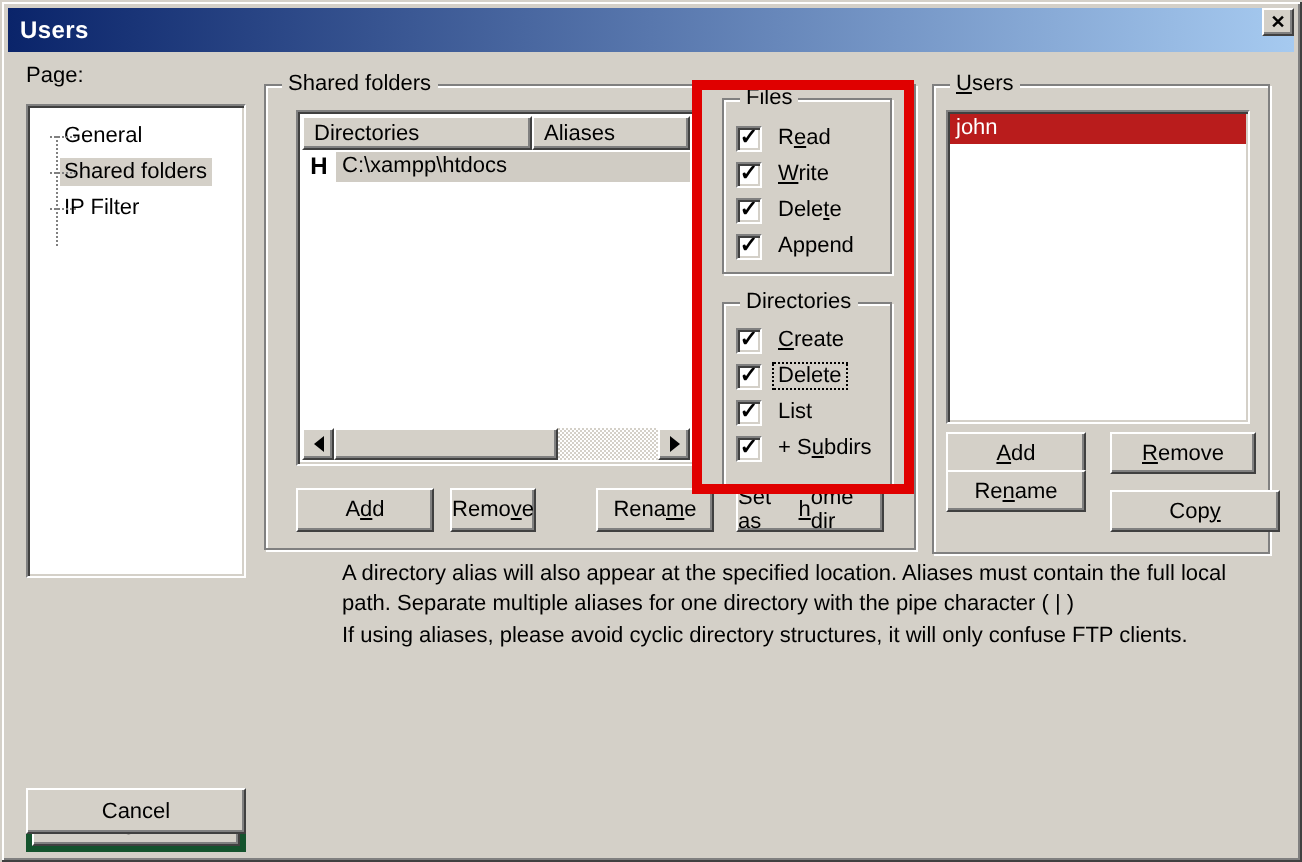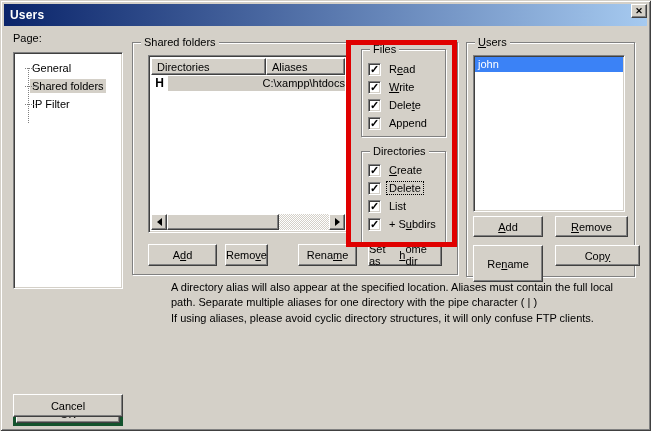--- a/index.html
+++ b/index.html
@@ -64,21 +64,21 @@
   .lv-header{position:absolute;left:2px;top:2px;right:2px;height:17px;display:flex;}
   .lv-h{
     background:#d4d0c8;border:1px solid;border-color:#ffffff #404040 #404040 #ffffff;
     box-shadow:inset -1px -1px 0 #808080;
     display:flex;align-items:center;padding-left:5px;height:17px;
   }
   .lv-h.c1{width:115px;}
   .lv-h.c2{flex:1;}
   .lv-row{position:absolute;left:2px;top:19px;right:2px;height:16px;display:flex;align-items:center;}
   .home-flag{width:17px;text-align:center;font-weight:bold;font-size:12px;}
-  .dir-path{flex:1;background:#d0ccc4;height:15px;line-height:15px;padding-left:18px;text-align:right;}
+  .dir-path{flex:1;background:#d0ccc4;height:15px;line-height:15px;padding-left:3px;}
   
   .hscroll{
     position:absolute;left:2px;right:2px;bottom:2px;height:16px;
     background:conic-gradient(#fff 25%,#d4d0c8 0 50%,#fff 0 75%,#d4d0c8 0) 0 0/2px 2px;
   }
   .sb-btn{
     position:absolute;top:0;width:16px;height:16px;background:#d4d0c8;
     border:1px solid;border-color:#ffffff #404040 #404040 #ffffff;
     box-shadow:inset -1px -1px 0 #808080;
     display:flex;align-items:center;justify-content:center;
@@ -100,21 +100,21 @@
     display:flex;align-items:center;justify-content:center;
     font-size:11px;font-weight:bold;line-height:1;
   }
   .cblabel{white-space:nowrap;padding:0 2px;}
   .cblabel.focused{outline:1px dotted #000;}
   
   .red-rect{position:absolute;left:346px;top:40px;width:111px;height:207px;border:5px solid #e00000;z-index:50;pointer-events:none;}
   
   .users-list{position:absolute;left:473px;top:55px;width:152px;height:157px;}
   .user-row{height:15px;line-height:15px;padding-left:3px;margin:1px 1px 0 1px;}
-  .user-row.selected{background:#3b82f6;color:#fff;}
+  .user-row.selected{background:#b91c1c;color:#fff;}
   
   .note-line{position:absolute;left:133px;white-space:nowrap;margin-left:38px;}
 </style>
 </head>
 <body>
 
 <div class="dialog">
 
   <div class="titlebar">
     <span class="title-text">Users</span>
@@ -249,21 +249,21 @@
   <div class="btn" style="left:473px;top:216px;width:70px;height:21px;">
     <span></span>
       <span class="acc">A</span>
       <span>dd</span>
   </div>
   <div class="btn" style="left:555px;top:216px;width:73px;height:21px;">
     <span></span>
       <span class="acc">R</span>
       <span>emove</span>
   </div>
-  <div class="btn" style="left:473px;top:245px;width:70px;height:37px;">
+  <div class="btn" style="left:473px;top:235px;width:70px;height:21px;">
     <span>Re</span>
       <span class="acc">n</span>
       <span>ame</span>
   </div>
   <div class="btn" style="left:555px;top:245px;width:85px;height:21px;">
     <span>Cop</span>
       <span class="acc">y</span>
       <span></span>
   </div>
 

